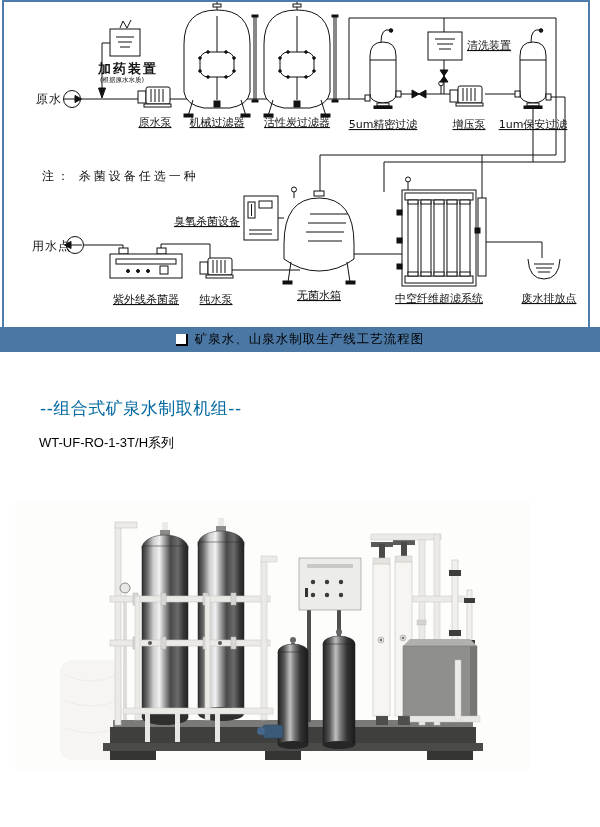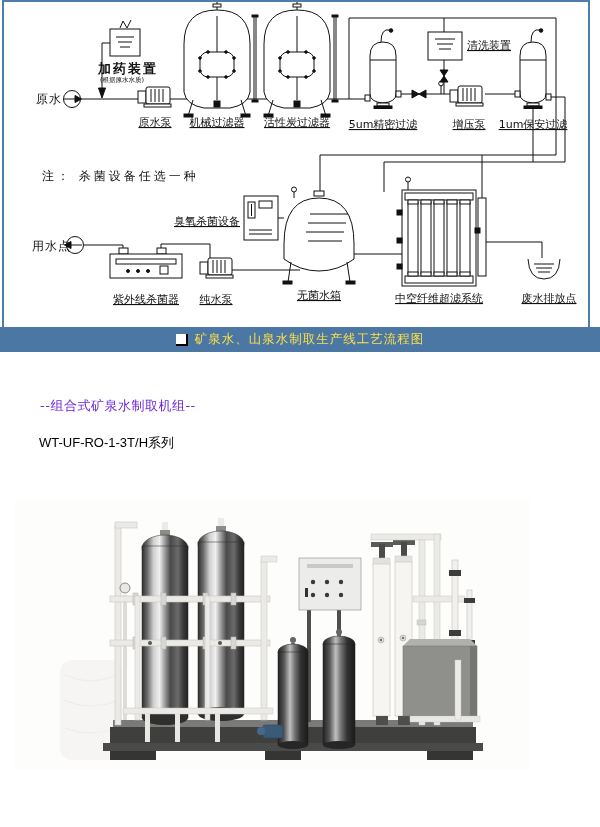--- a/index.html
+++ b/index.html
@@ -10,23 +10,23 @@
     border-top:2px solid #4e7dab;border-left:2px solid #4e7dab;border-right:2px solid #4e7dab;
     box-sizing:border-box;background:#fff;}
   .flow-svg{position:absolute;left:0;top:0;}
   #flow text{fill:#111;font-family:"DejaVu Sans",sans-serif;}
   #flow .u{text-decoration:underline;font-size:11px;}
   #flow .plain{font-size:12px;}
   
   .caption-bar{position:absolute;left:0;top:327px;width:600px;height:25px;background:#4b77a4;
     display:flex;align-items:center;justify-content:center;gap:7px;}
   .caption-icon{width:10px;height:10px;background:#fff;border-right:2px solid #000;border-bottom:2px solid #000;display:inline-block;}
-  .caption-text{color:#fde047;font-size:12.5px;letter-spacing:1px;white-space:nowrap;}
+  .caption-text{color:#000000;font-size:12.5px;letter-spacing:1px;white-space:nowrap;}
   
-  .intro-line1{position:absolute;left:40px;top:397px;font-size:13px;color:#6d28d9;letter-spacing:.5px;}
+  .intro-line1{position:absolute;left:40px;top:397px;font-size:17px;color:#0369a1;letter-spacing:.5px;}
   .intro-line2{position:absolute;left:39px;top:434px;font-size:13px;color:#000;font-family:Liberation Sans, sans-serif;}
   
   .photo-wrap{position:absolute;left:15px;top:500px;width:515px;height:270px;background:#fdfdfc;}
 </style>
 </head>
 <body>
 
 <div class="page">
 
   <div class="diagram-frame">

